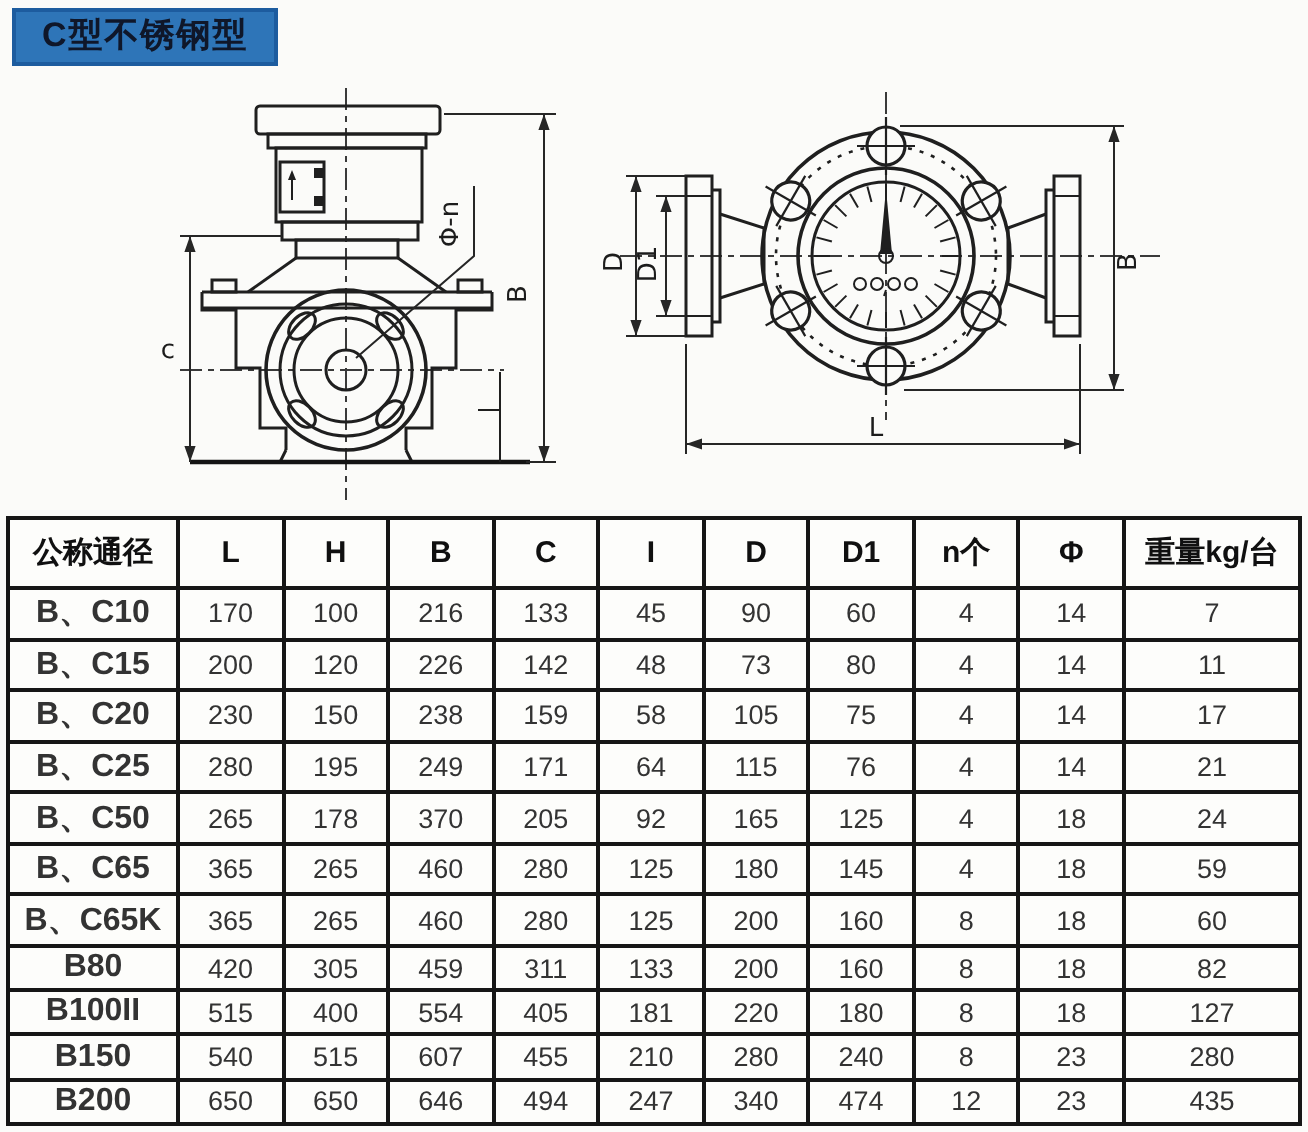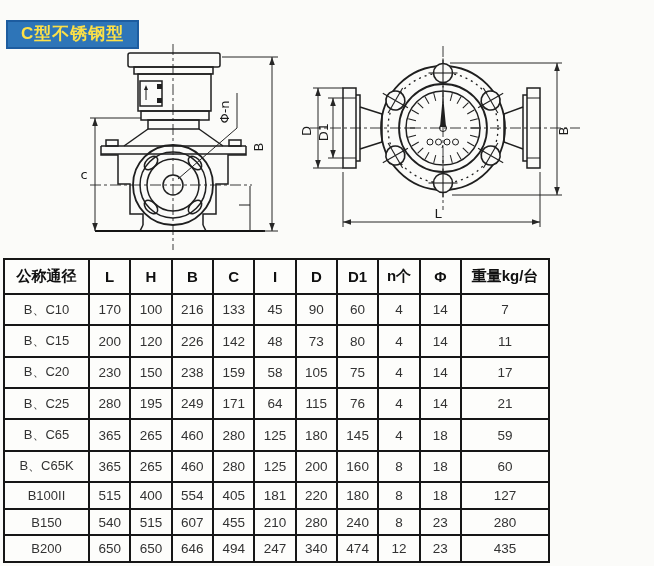--- a/index.html
+++ b/index.html
@@ -3,46 +3,45 @@
 <meta charset="utf-8">
 <style>
   html,body{margin:0;padding:0;}
   body{
     width:654px;height:566px;position:relative;overflow:hidden;
     background:#fbfbf9;
     font-family:"Liberation Sans","DejaVu Sans",sans-serif;
   }
   .badge{
     position:absolute;left:6px;top:4px;
-    background:#2e75b8;color:#fde047;
+    background:#2e75b8;color:#0f172a;
     border:2px solid #1d5c9f;
     font-size:17px;font-weight:bold;line-height:1.2;
     padding:2px 13px 3px 13px;
     letter-spacing:1px;
-    margin-top:16px;
   }
   svg.drawings{position:absolute;left:0;top:0;}
   svg .ol{stroke:#1f1f1f;stroke-width:1.5;fill:none;}
   svg .ol2{stroke:#1f1f1f;stroke-width:1.8;fill:none;}
   svg .thin{stroke:#1f1f1f;stroke-width:1;fill:none;}
   svg .cl{stroke:#3a3a3a;stroke-width:1;fill:none;stroke-dasharray:11 3 3 3;}
   svg .dot{stroke:#1f1f1f;stroke-width:1.3;fill:none;stroke-dasharray:2 4;}
   svg .dim{stroke:#262626;stroke-width:1;fill:none;}
   svg .ah{fill:#262626;stroke:none;}
   svg .heavy{stroke:#141414;stroke-width:2.2;fill:none;}
   svg .solid{fill:#1f1f1f;stroke:none;}
   svg .boltfill{fill:#fbfbf9;stroke:#1f1f1f;stroke-width:1.6;}
   svg .boltln{stroke:#1f1f1f;stroke-width:1.1;fill:none;}
   svg text{font-family:"DejaVu Sans","Liberation Sans",sans-serif;font-size:13px;fill:#1c1c1c;}
-  .table-wrap{position:absolute;left:3px;top:258px;width:547px;height:305px;border-radius:20px;}
+  .table-wrap{position:absolute;left:3px;top:258px;width:648px;height:305px;border-radius:20px;}
   table{width:100%;height:100%;border-collapse:collapse;table-layout:fixed;background:#fdfdfb;}
   th,td{border:2px solid #161616;text-align:center;vertical-align:middle;padding:0;overflow:hidden;white-space:nowrap;}
   thead th{height:33px;font-size:15px;font-weight:bold;color:#101010;}
   tbody td{font-size:13.5px;color:#333;}
-  tbody td:first-child{font-size:13px;}
+  tbody td:first-child{font-size:16px;font-weight:bold;}
 </style>
 </head>
 <body>
 
 <div class="badge">
   <span>C型不锈钢型</span>
 </div>
 
 <svg class="drawings" width="654" height="256" viewBox="0 0 654 256">
   <defs>
@@ -284,20 +283,33 @@
           <td>249</td>
           <td>171</td>
           <td>64</td>
           <td>115</td>
           <td>76</td>
           <td>4</td>
           <td>14</td>
           <td>21</td>
         </tr>
         <tr>
+          <td>B、C50</td>
+          <td>265</td>
+          <td>178</td>
+          <td>370</td>
+          <td>205</td>
+          <td>92</td>
+          <td>165</td>
+          <td>125</td>
+          <td>4</td>
+          <td>18</td>
+          <td>24</td>
+        </tr>
+        <tr>
           <td>B、C65</td>
           <td>365</td>
           <td>265</td>
           <td>460</td>
           <td>280</td>
           <td>125</td>
           <td>180</td>
           <td>145</td>
           <td>4</td>
           <td>18</td>
@@ -308,20 +320,33 @@
           <td>365</td>
           <td>265</td>
           <td>460</td>
           <td>280</td>
           <td>125</td>
           <td>200</td>
           <td>160</td>
           <td>8</td>
           <td>18</td>
           <td>60</td>
+        </tr>
+        <tr>
+          <td>B80</td>
+          <td>420</td>
+          <td>305</td>
+          <td>459</td>
+          <td>311</td>
+          <td>133</td>
+          <td>200</td>
+          <td>160</td>
+          <td>8</td>
+          <td>18</td>
+          <td>82</td>
         </tr>
         <tr>
           <td>B100II</td>
           <td>515</td>
           <td>400</td>
           <td>554</td>
           <td>405</td>
           <td>181</td>
           <td>220</td>
           <td>180</td>

